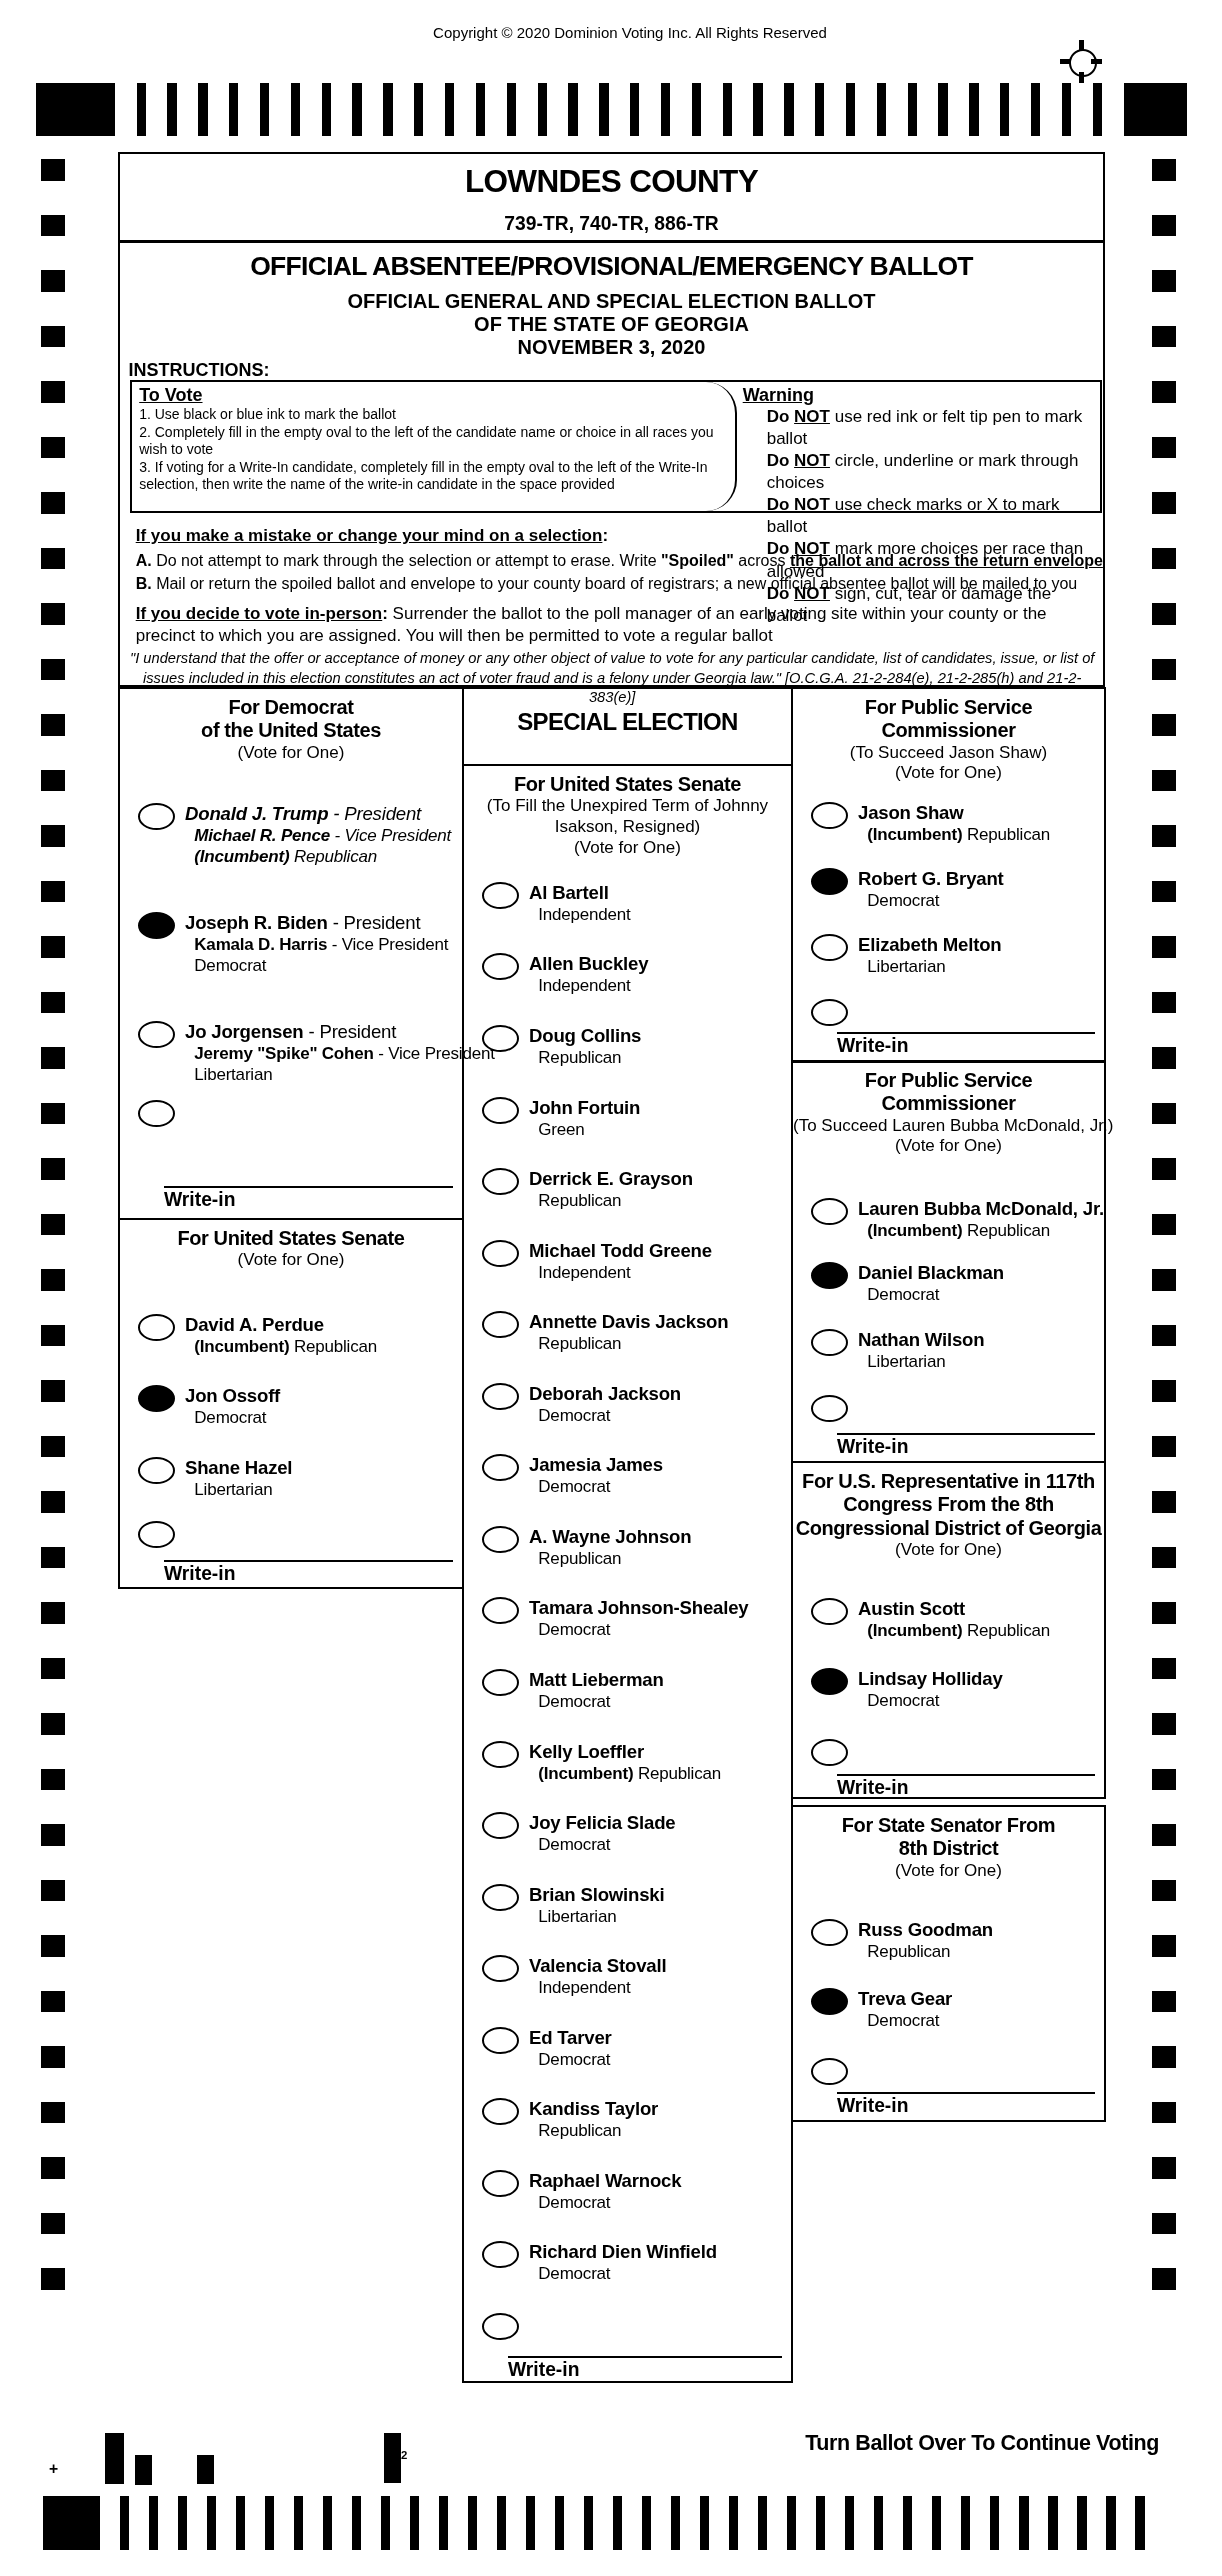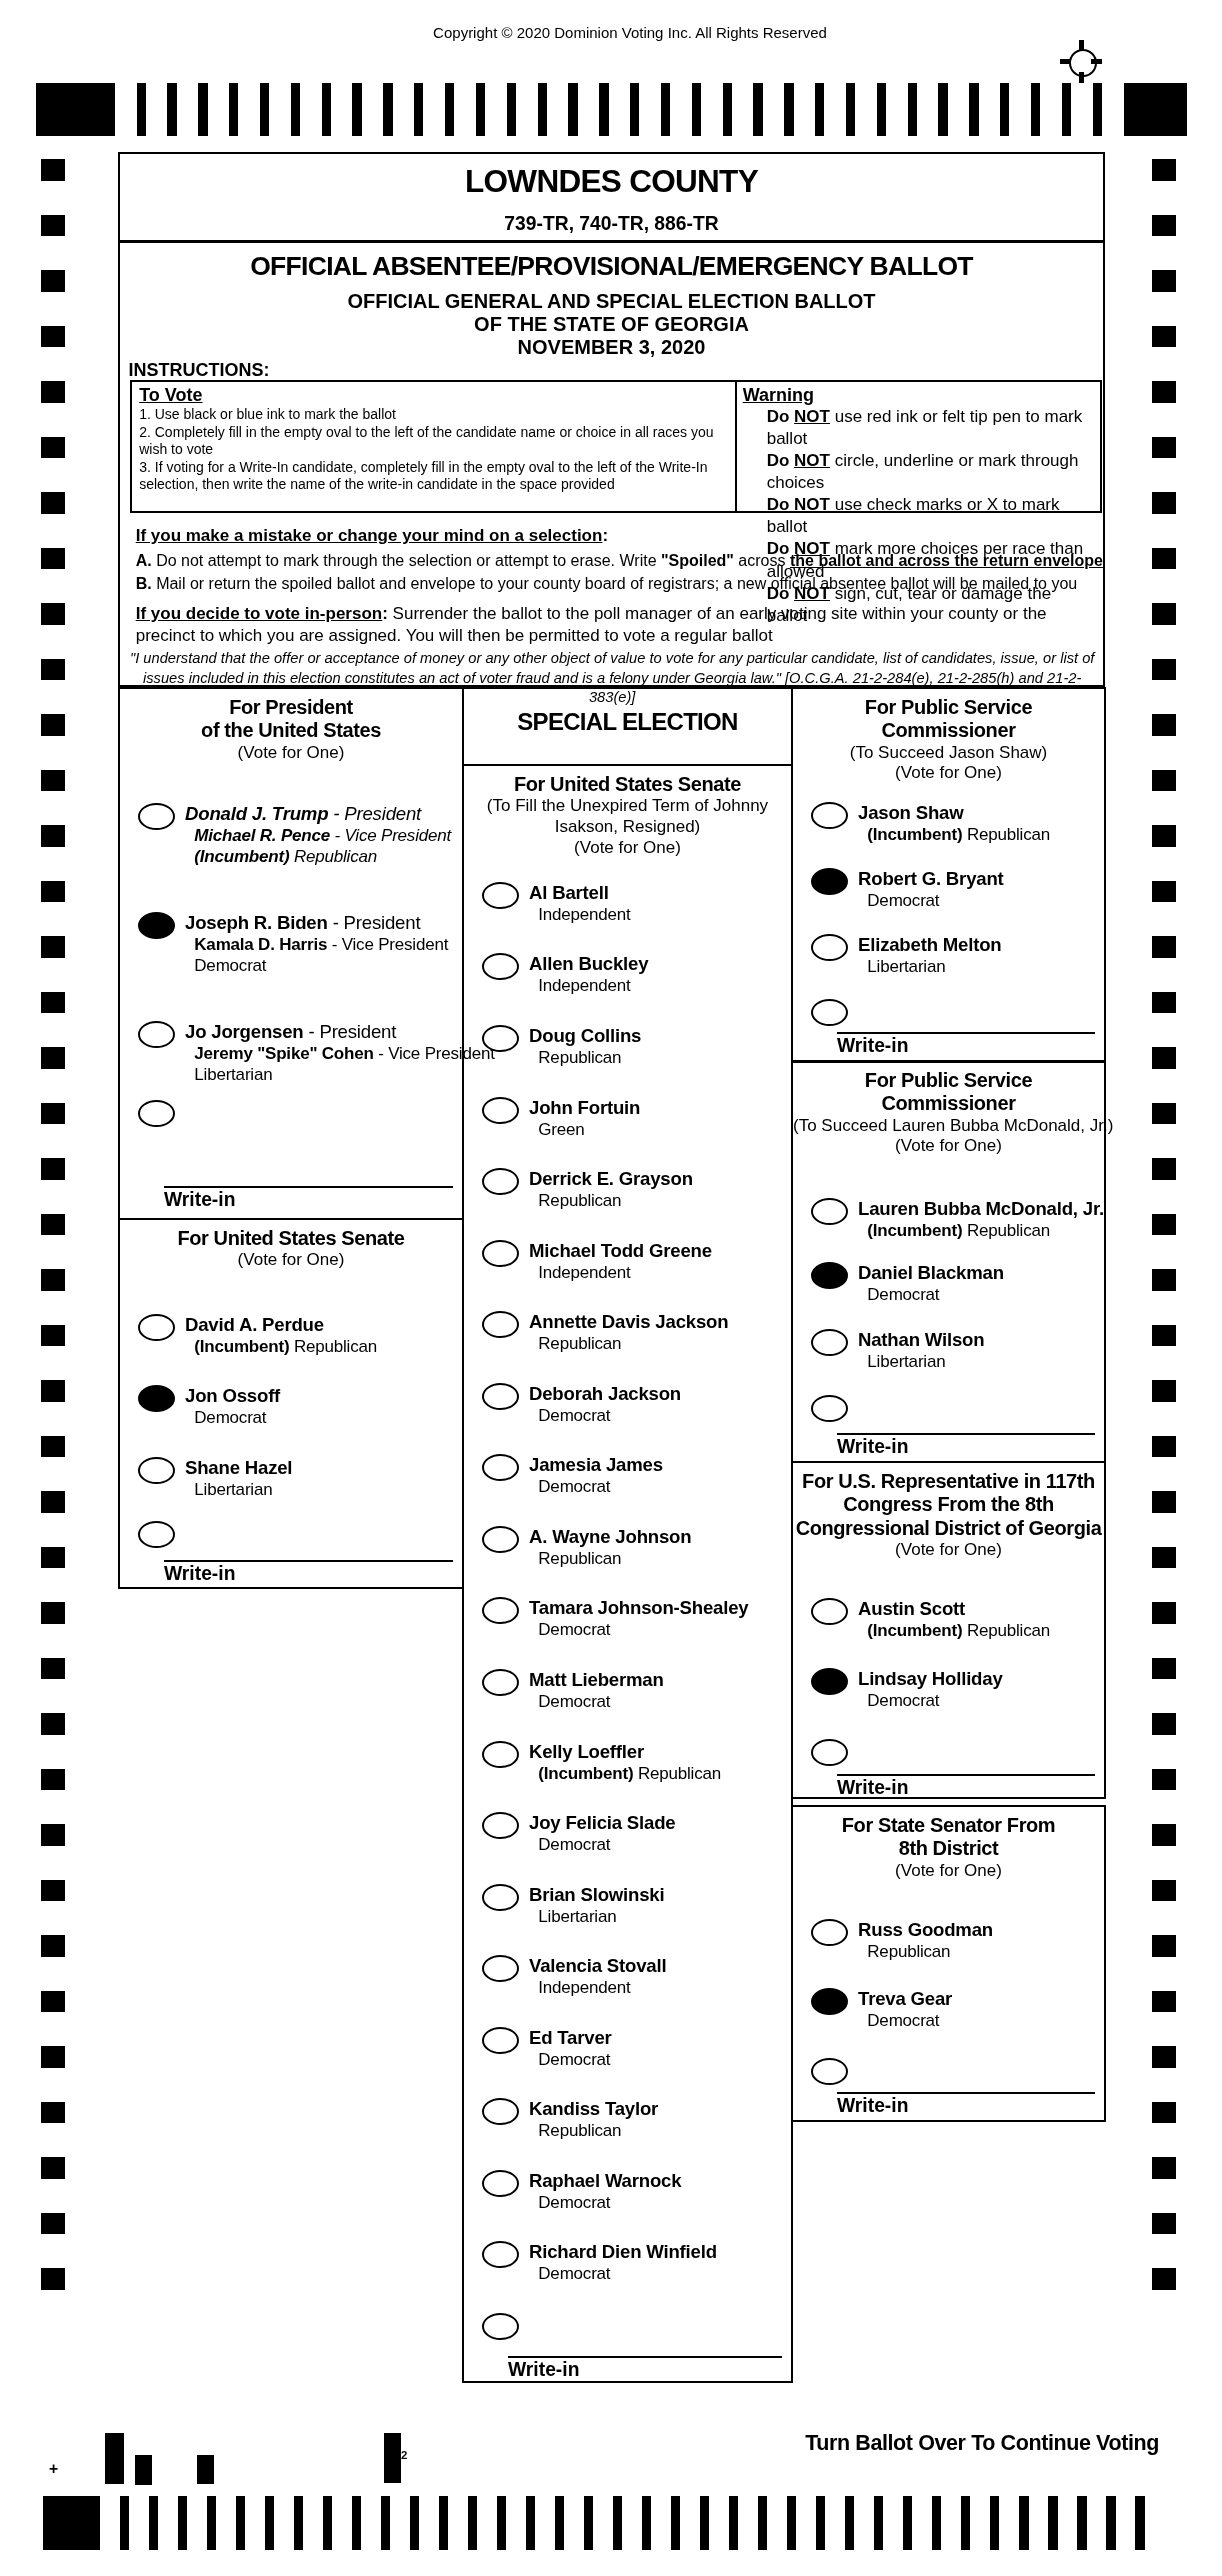--- a/index.html
+++ b/index.html
@@ -30,21 +30,21 @@
   .header-box{left:118px;top:152px;width:987px;height:535px;border:2.1px solid #000;box-sizing:border-box;}
   .county{top:8.6px;left:0;width:100%;text-align:center;font-weight:bold;font-size:31.5px;letter-spacing:-0.7px;}
   .precincts{top:59px;left:0;width:100%;text-align:center;font-weight:bold;font-size:19.3px;}
   .hrule{top:86px;left:0;width:100%;height:2.9px;background:#000;}
   .btitle{top:97px;left:0;width:100%;text-align:center;font-weight:bold;font-size:26.5px;letter-spacing:-0.7px;}
   .bsub1{top:136px;left:0;width:100%;text-align:center;font-weight:bold;font-size:20px;}
   .bsub2{top:159px;left:0;width:100%;text-align:center;font-weight:bold;font-size:20px;}
   .bdate{top:182px;left:0;width:100%;text-align:center;font-weight:bold;font-size:20px;}
   .instr-label{top:206px;left:8.6px;font-weight:bold;font-size:18px;}
   .ibox{top:226px;left:10px;width:972px;height:133px;border:2.1px solid #000;box-sizing:border-box;display:flex;}
-  .ivote{width:605px;border-right:2.1px solid #000;box-sizing:border-box;padding:2.9px 7.2px;}
+  .ivote{width:605px;border-right:2.1px solid #000;box-sizing:border-box;padding:2.9px 7.2px;border-radius:31px;}
   .iwarn{flex:1;padding:2.9px 7.2px 2.9px 5.7px;}
   .ititle{font-size:18px;}
   .iline{font-size:14px;line-height:1.26;}
   .iwarn .iline{padding-left:24px;font-size:17px;line-height:1.3;}
   .mhead{top:372px;left:15.7px;font-size:17px;}
   .mA{top:398px;left:15.7px;right:4.3px;font-size:16px;white-space:nowrap;}
   .mB{top:421px;left:15.7px;right:4.3px;font-size:16px;}
   .mperson{top:449px;left:15.7px;width:937px;font-size:17px;line-height:1.3;}
   .oath{top:495px;left:5.7px;width:973px;text-align:center;font-size:14.7px;line-height:1.34;}
   
@@ -276,21 +276,21 @@
   <div class="abs mperson"><span class="sgbu">If you decide to vote in-person</span><span class="sgb">:</span><span class="sg">  Surrender the ballot to the poll manager of an early voting site within your county or the precinct to which you are assigned.  You will then be permitted to vote a regular ballot</span></div>
   <div class="abs oath"><span class="sgi">"I understand that the offer or acceptance of money or any other object of value to vote for any particular candidate, list of candidates, issue, or list of issues included in this election constitutes an act of voter fraud and is a felony under Georgia law." [O.C.G.A. 21-2-284(e), 21-2-285(h) and 21-2-383(e)]</span></div>
 </div>
 
 <div class="abs mid-outer"></div>
 <div class="abs special-label">SPECIAL ELECTION</div>
 
 <div id="ballot">
     <div class="race bordered" style="left: 118px; top: 687px; width: 346px; height: 533px;">
       <div class="rhead">
-        <div class="rtitle">For President</div>
+        <div class="rtitle">For Democrat</div>
         <div class="rtitle">of the United States</div>
         <div class="rnote">(Vote for One)</div>
       </div>
       <div class="cand" style="top: 114px; font-style: italic;">
         <span class="oval"></span>
         <div class="ctext">
           <div class="crow main"><span class="sgb">Donald J. Trump</span><span class="sg"> - President</span></div>
           <div class="crow sub"><span class="sgb">Michael R. Pence</span><span class="sg"> - Vice President</span></div>
           <div class="crow sub"><span class="sgb">(Incumbent)</span><span class="sg"> Republican</span></div>
         </div>

